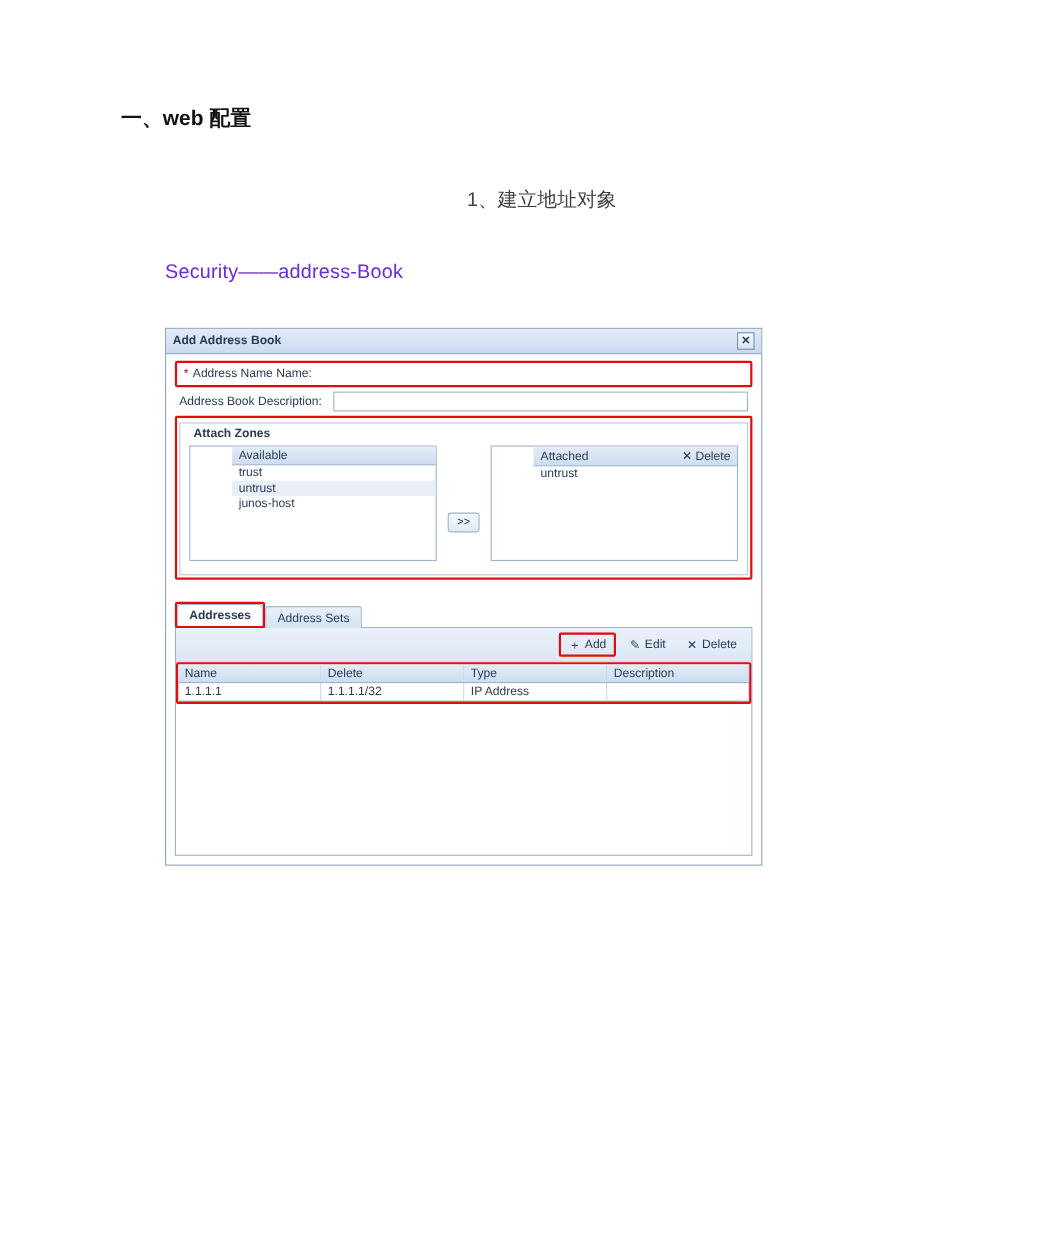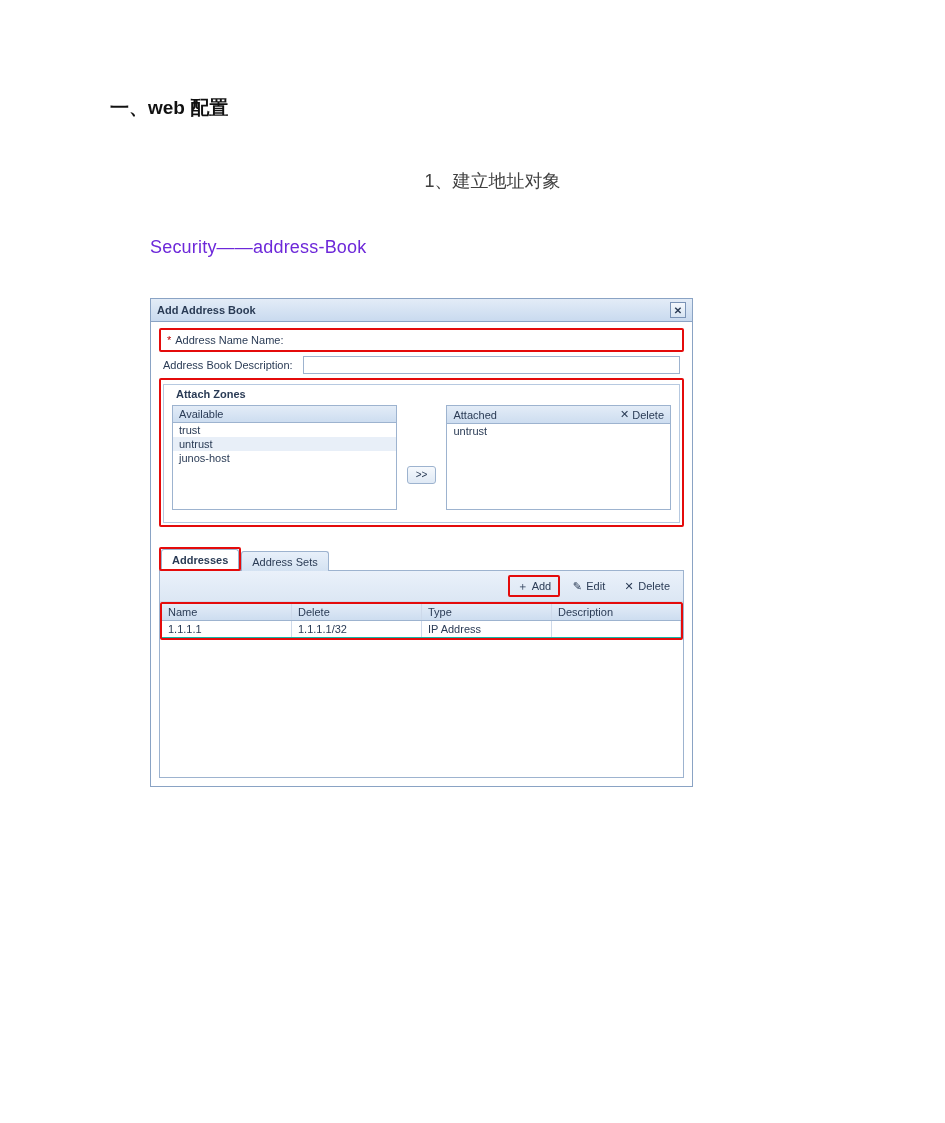--- a/index.html
+++ b/index.html
@@ -119,20 +119,21 @@
     display: flex;
     align-items: flex-start;
     gap: 10px;
   }
   .listbox {
     border: 1px solid #9db3cf;
     width: 225px;
     height: 105px;
     background: #fff;
     box-sizing: border-box;
+    padding-left: 38px;
   }
   .listbox .header {
     background: linear-gradient(#e3ecf7,#cdddf0);
     border-bottom: 1px solid #9db3cf;
     display: flex;
     justify-content: space-between;
     align-items: center;
     padding: 2px 6px;
     color: #2a3b55;
   }

